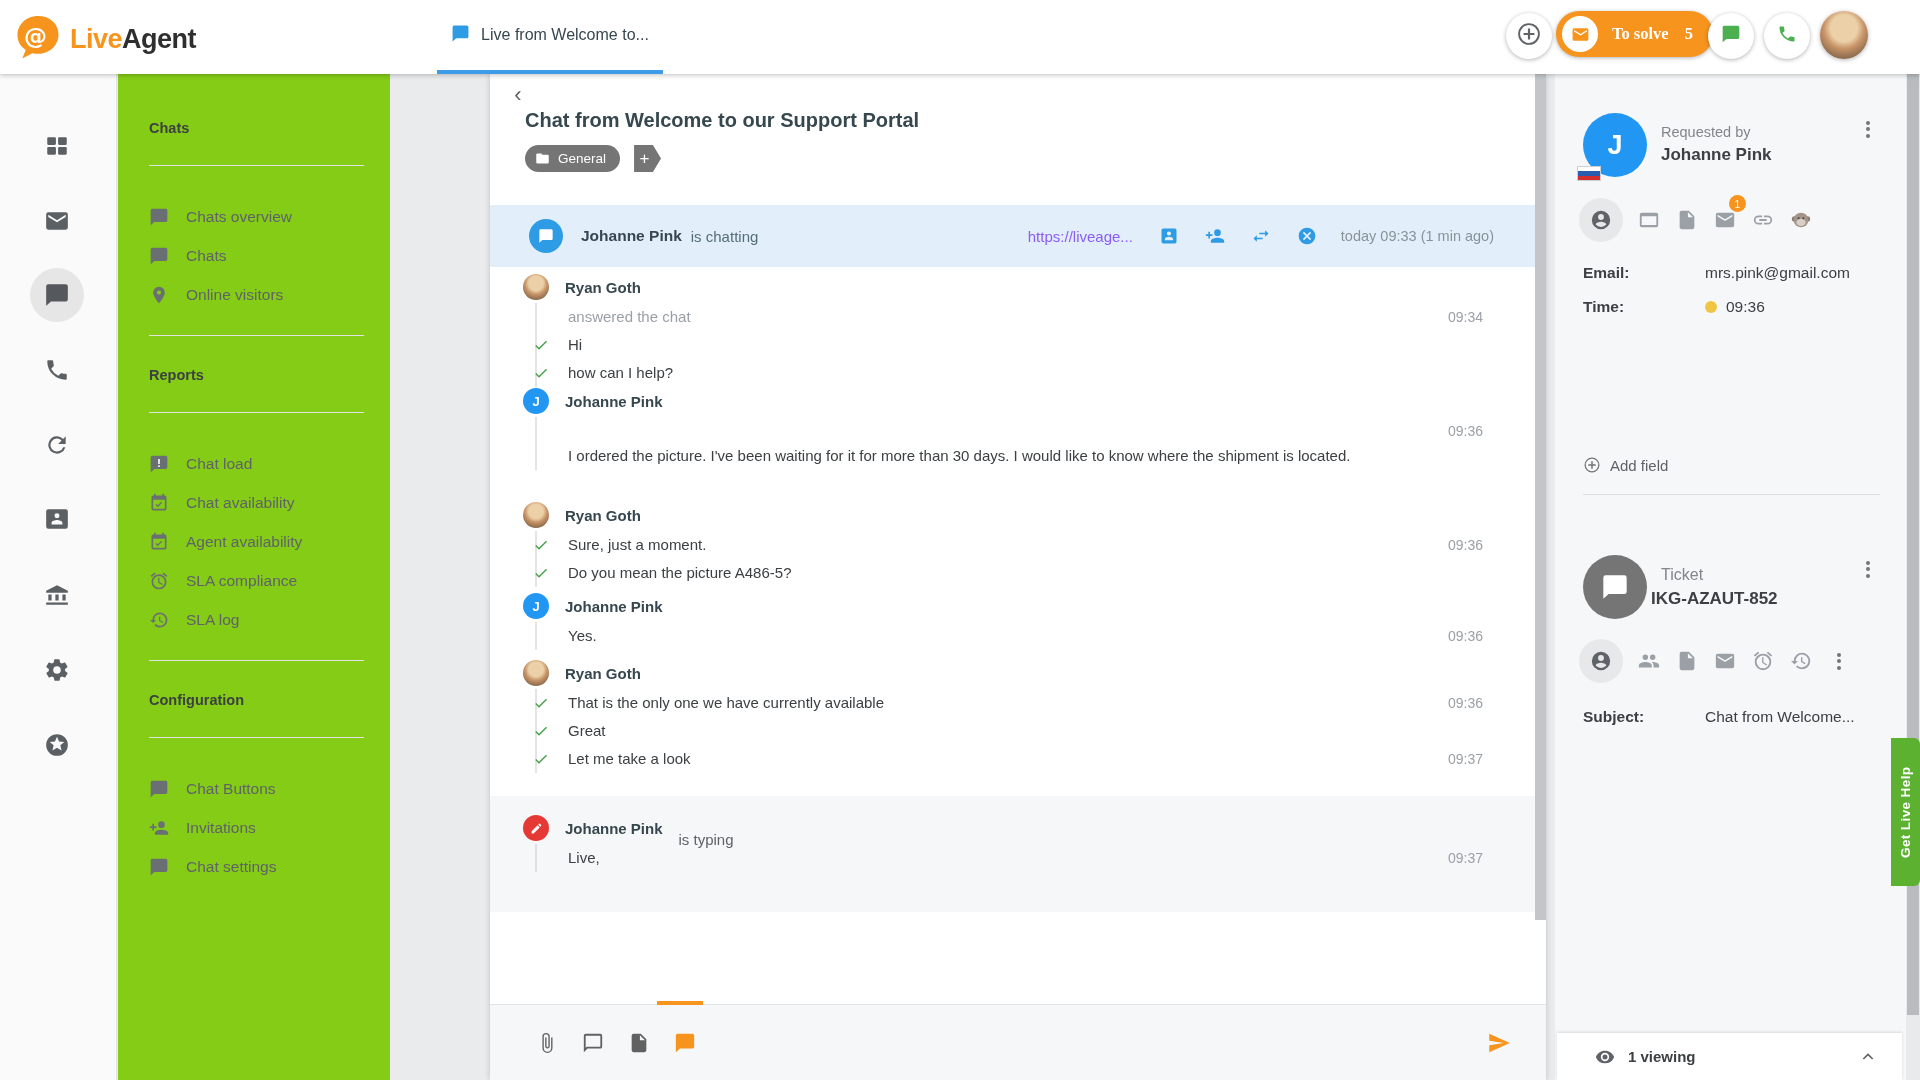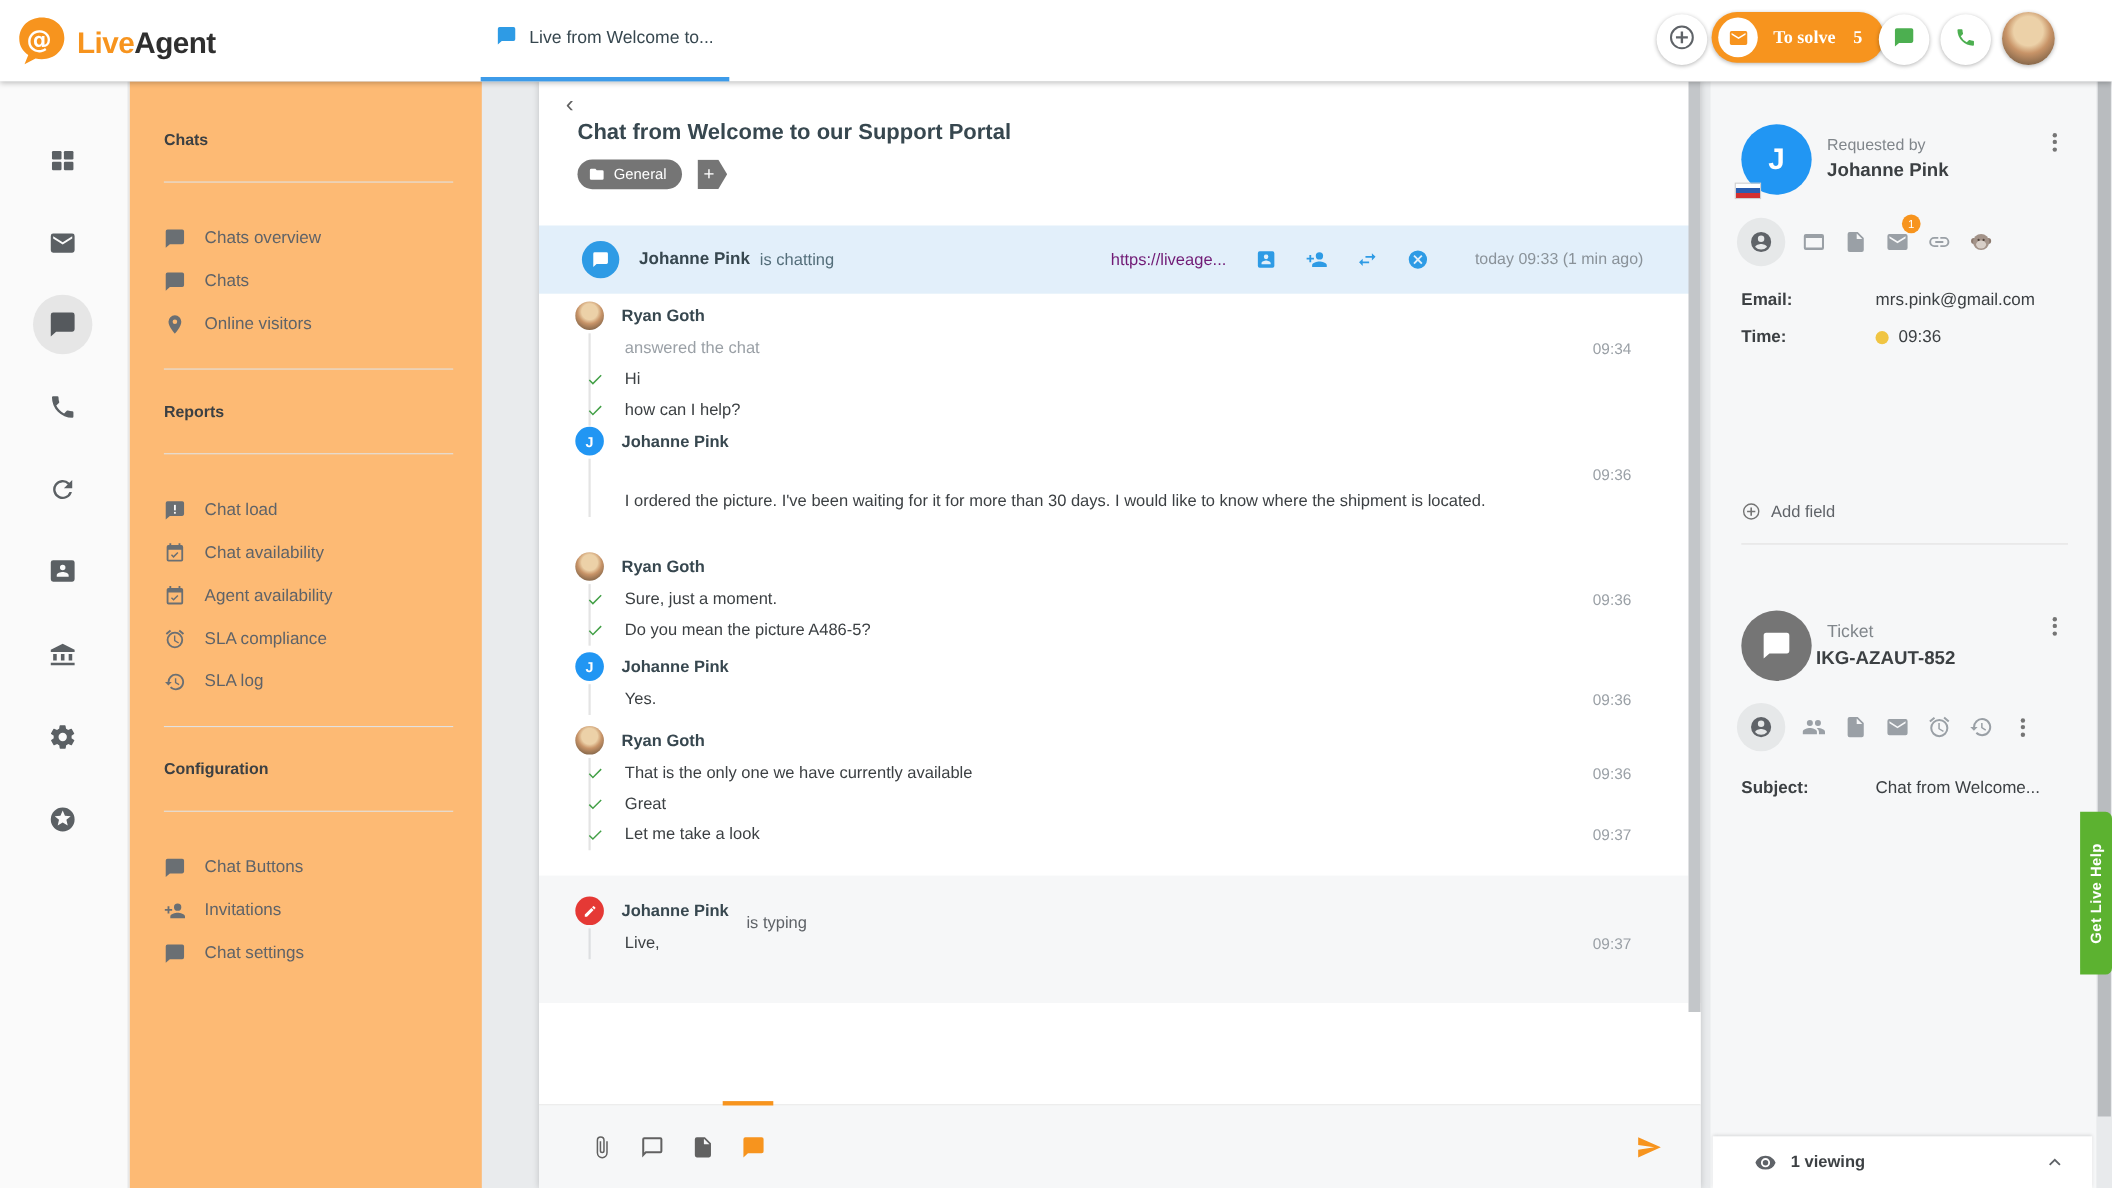--- a/index.html
+++ b/index.html
@@ -30,21 +30,21 @@
       box-shadow:0 1px 4px rgba(0,0,0,.3); cursor:pointer; }
 
   
   .rail { position:absolute; left:0; top:74px; bottom:0; width:117px; background:#fafafa; border-right:1px solid #e3e3e3; }
   .rail-item { position:absolute; left:33px; width:48px; height:48px; display:flex; align-items:center;
                justify-content:center; border-radius:50%; cursor:pointer; }
   .rail-item svg { width:26px; height:26px; }
   .rail-item.active { left:30px; width:54px; height:54px; background:#e6e6e6; }
 
   
-  .nav { position:absolute; left:118px; top:74px; bottom:0; width:320px; background:#fdba74; padding:46px 26px 0 31px; }
+  .nav { position:absolute; left:118px; top:74px; bottom:0; width:272px; background:#84cc16; padding:46px 26px 0 31px; }
   .nav-title { font-size:14.5px; font-weight:bold; color:#3c4043; margin-top:31px; height:16px; }
   .nav-title:first-child { margin-top:0; }
   .nav-hr { border:none; border-top:1px solid #e2e2e2; margin-top:29px; }
   .nav-hr.after-list { margin-top:21px; }
   .nav-list { margin-top:31px; }
   .nav-item { display:flex; align-items:center; gap:17px; height:39px; color:#5f6368; font-size:15.5px; cursor:pointer; }
   .nav-item svg { width:20px; height:20px; flex:0 0 20px; }
 
   
   .chat-card { position:absolute; left:490px; top:74px; width:1056px; bottom:0; background:#fff;
@@ -58,23 +58,23 @@
              justify-content:center; font-size:17px; cursor:pointer;
              clip-path:polygon(0 0,70% 0,100% 50%,70% 100%,0 100%); padding-right:6px; }
 
   .status-bar { position:absolute; top:131px; left:0; right:0; height:62px; background:#e2effa;
                 display:flex; align-items:center; padding:0 52px 0 39px; }
   .status-avatar { width:34px; height:34px; border-radius:50%; background:#2e9be5; display:flex;
                    align-items:center; justify-content:center; flex:0 0 34px; }
   .status-name { font-weight:bold; font-size:15.5px; color:#37474f; margin-left:18px; }
   .status-action { font-size:15px; color:#546e7a; margin-left:9px; }
   .status-spacer { flex:1; }
-  .status-link { color:#701a75; font-size:15px; cursor:pointer; }
+  .status-link { color:#8b5cf6; font-size:15px; cursor:pointer; }
   .status-ic { width:20px; height:20px; margin-left:26px; cursor:pointer; }
-  .status-time { color:#8a9299; font-size:14.5px; margin-left:42px;text-align:center; }
+  .status-time { color:#8a9299; font-size:14.5px; margin-left:24px;text-align:center; }
 
   .messages { position:absolute; top:193px; left:0; right:11px; height:645px; overflow:hidden; }
   .grp { position:absolute; left:0; right:0; padding:0 52px 0 33px; }
   .grp-head { display:flex; align-items:center; gap:16px; height:28px; }
   .avatar-s { width:26px; height:26px; border-radius:50%; flex:0 0 26px; display:flex; align-items:center; justify-content:center; }
   .avatar-j { background:#2196f3; color:#fff; font-size:13px; font-weight:bold; }
   .avatar-red { background:#e53935; }
   .g-name { font-weight:bold; font-size:15px; color:#37474f; }
   .g-action { font-size:15px; color:#5f6368;margin-top:23px; }
   .grp-body { margin-left:12px; border-left:2px solid #e4e4e4; padding-left:31px; margin-top:2px; }

